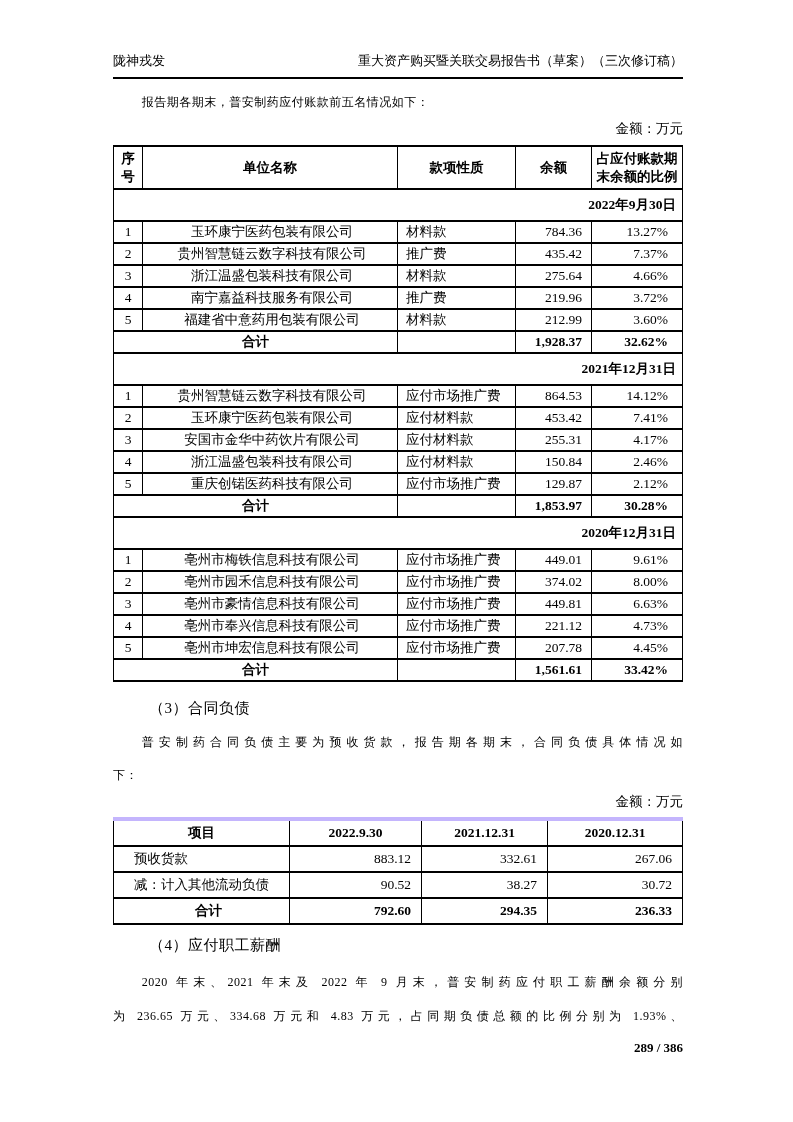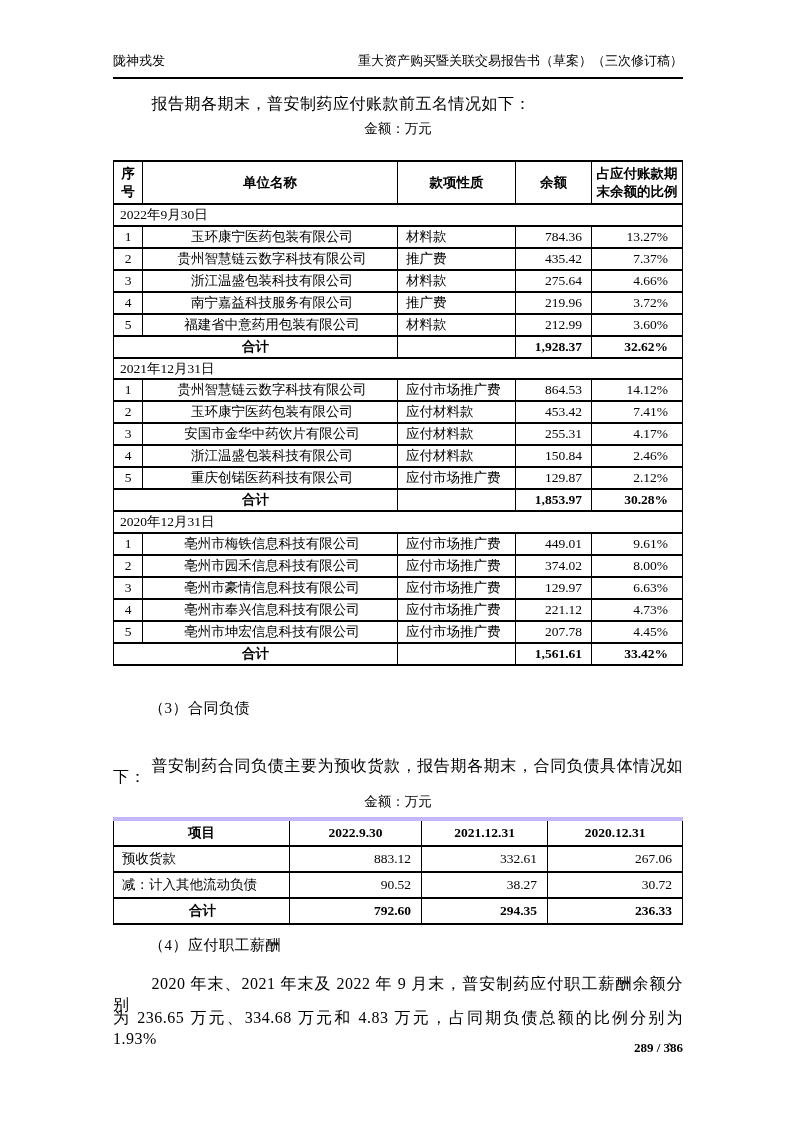--- a/index.html
+++ b/index.html
@@ -6,48 +6,48 @@
   html,body { background:#ffffff; }
   body { font-family:"Liberation Serif","DejaVu Serif",serif; color:#000; }
   .page { position:relative; width:793px; height:1122px; background:#fff; margin:0 auto; overflow:hidden; }
   .pos { position:absolute; left:113px; width:570px;gap:12px; }
 
   
   .doc-header { top:52px; display:flex; justify-content:space-between; align-items:flex-end;
                 font-size:13px; padding-bottom:7px; border-bottom:2.5px solid #000; }
 
   
-  .body-line { font-size:16px; letter-spacing:0.5px; }
+  .body-line { font-size:12px; letter-spacing:0.5px; }
   .indent { text-indent:2.4em; }
   .stretch { text-align:justify; text-align-last:justify; }
-  .unit-note { font-size:13.5px; text-align:center; }
+  .unit-note { font-size:13.5px; text-align:right; }
   .heading { font-size:15px; padding-left:2.4em; letter-spacing:0.5px; }
 
   
   table { border-collapse:separate; border-spacing:0; table-layout:fixed; width:570px;
           font-size:13.5px; border-top:2.5px solid #000; }
   th, td { vertical-align:middle; line-height:1.3; overflow:hidden; white-space:normal; }
   th { font-weight:bold; text-align:center; border-bottom:2px solid #000; border-right:1px solid #000; padding:3px 4px; }
   th:first-child, td:first-child { border-left:1px solid #000; }
   td { border-bottom:2px solid #000; border-right:1px solid #000; padding:1px 6px; }
 
   .t1 thead th { height:36px; }
   .t1 td { height:22px; }
-  .t1 .date-cell { height:21px; text-align:left; font-weight:normal; }
+  .t1 .date-cell { height:32px; text-align:right; font-weight:bold; }
   .t1 .c-idx { text-align:center; padding:1px 2px; }
   .t1 .c-name { text-align:center; padding-left:10px; }
   .t1 .c-type { text-align:left; padding-left:8px; }
   .t1 .c-bal { text-align:right; padding-right:9px; }
   .t1 .c-ratio { text-align:right; padding-right:14px; }
   .t1 .c-total-label { text-align:center; font-weight:bold; }
 
   .t2 { border-top:4px solid #c4b5fd; }
   .t2 th { height:26px; }
   .t2 td { height:26px; }
-  .t2 .c2-label { text-align:left; padding-left:8px; }
+  .t2 .c2-label { text-align:left; padding-left:20px; }
   .t2 .c2-val { text-align:right; padding-right:10px; }
   .t2 tr:last-child td { border-bottom-width:2.5px; }
   .ca { text-align:center !important; }
   .bold { font-weight:bold; }
 
   .footer-page { font-size:13px; font-weight:bold; text-align:right; }
 </style>
 </head>
 <body>
 
@@ -55,21 +55,21 @@
 
   <div class="pos doc-header">
     <span>陇神戎发</span>
     <span>重大资产购买暨关联交易报告书（草案）（三次修订稿）</span>
   </div>
 
   <div class="pos body-line indent" style="top:94px;">报告期各期末，普安制药应付账款前五名情况如下：</div>
 
   <div class="pos unit-note" style="top:120px;">金额：万元</div>
 
-  <table class="t1 pos" style="top:160px;">
+  <table class="t1 pos" style="top:145px;">
     <colgroup>
       <col style="width:30px">
         <col style="width:255px">
         <col style="width:118px">
       <col style="width:76px">
         <col style="width:91px">
     </colgroup>
     <thead>
       <tr>
         <th>序号</th>
@@ -182,21 +182,21 @@
           <td class="c-idx">2</td>
           <td class="c-name">亳州市园禾信息科技有限公司</td>
           <td class="c-type">应付市场推广费</td>
           <td class="c-bal">374.02</td>
           <td class="c-ratio">8.00%</td>
         </tr>
         <tr class="data-row">
           <td class="c-idx">3</td>
           <td class="c-name">亳州市豪情信息科技有限公司</td>
           <td class="c-type">应付市场推广费</td>
-          <td class="c-bal">129.97</td>
+          <td class="c-bal">449.81</td>
           <td class="c-ratio">6.63%</td>
         </tr>
         <tr class="data-row">
           <td class="c-idx">4</td>
           <td class="c-name">亳州市奉兴信息科技有限公司</td>
           <td class="c-type">应付市场推广费</td>
           <td class="c-bal">221.12</td>
           <td class="c-ratio">4.73%</td>
         </tr>
         <tr class="data-row">
@@ -210,21 +210,21 @@
           <td class="c-total-label" colspan="2">合计</td>
           <td class="c-type"></td>
           <td class="c-bal bold">1,561.61</td>
           <td class="c-ratio bold">33.42%</td>
         </tr>
       </tbody>
   </table>
 
   <div class="pos heading" style="top:699px;">（3）合同负债</div>
 
-  <div class="pos body-line indent stretch" style="top:756px;">普安制药合同负债主要为预收货款，报告期各期末，合同负债具体情况如</div>
+  <div class="pos body-line indent stretch" style="top:734px;">普安制药合同负债主要为预收货款，报告期各期末，合同负债具体情况如</div>
   <div class="pos body-line" style="top:767px;">下：</div>
 
   <div class="pos unit-note" style="top:793px;">金额：万元</div>
 
   <table class="t2 pos" style="top:817px;">
     <colgroup>
       <col style="width:177px">
         <col style="width:132px">
         <col style="width:126px">
         <col style="width:135px">

